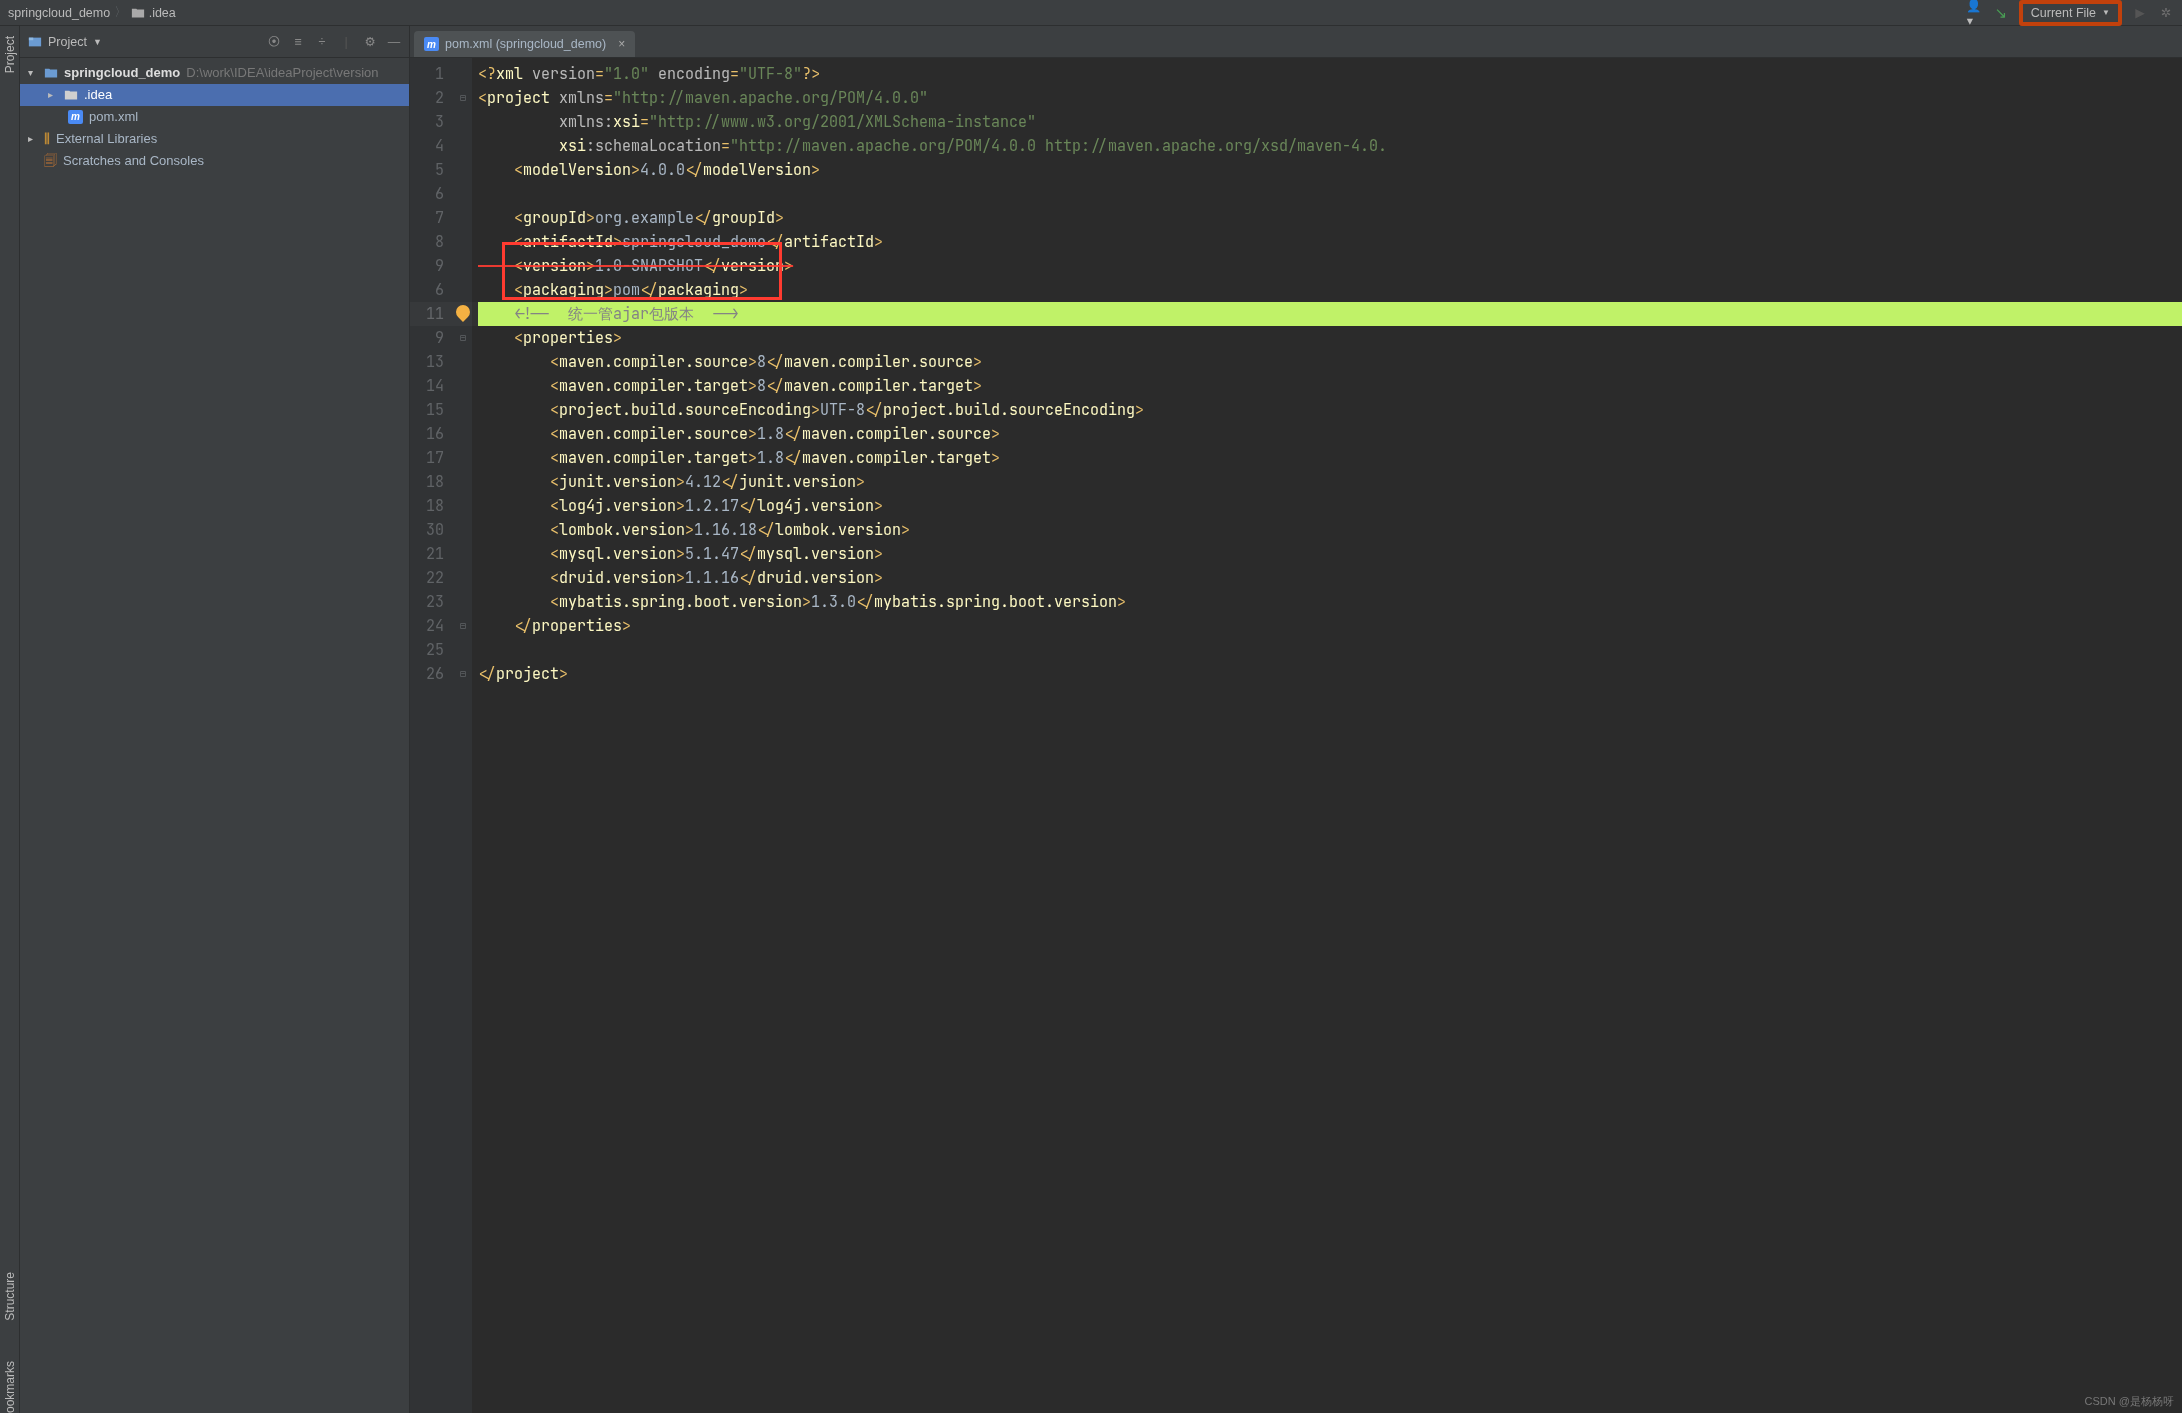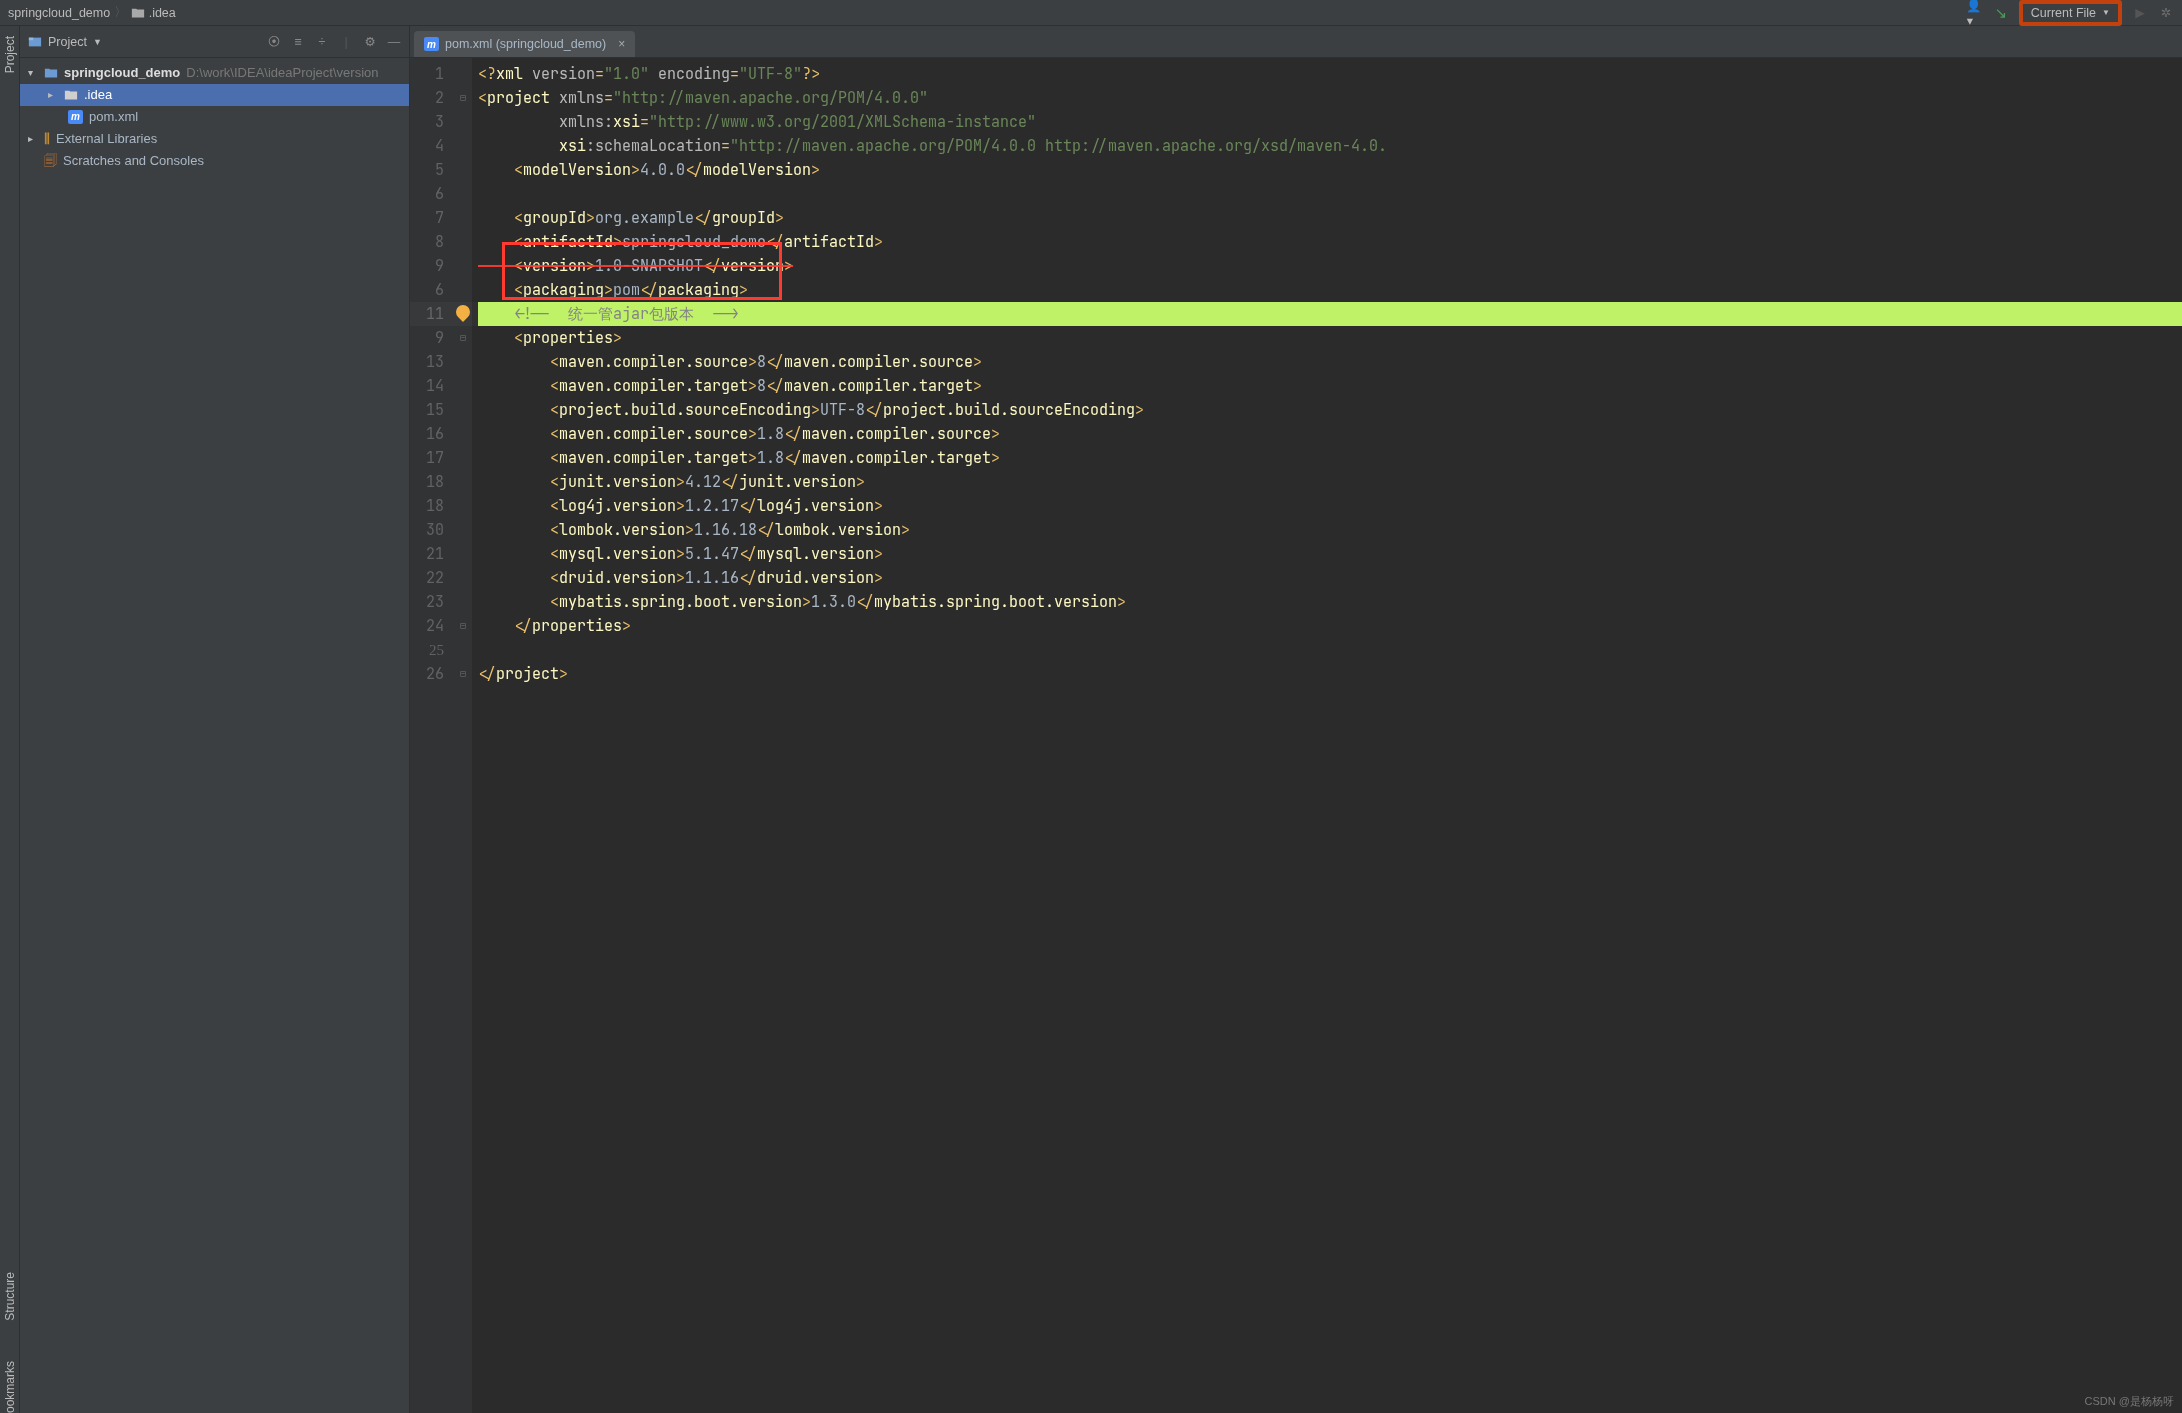--- a/index.html
+++ b/index.html
@@ -185,21 +185,21 @@
             <div style="height: 24px;">15</div>
             <div style="height: 24px;">16</div>
             <div style="height: 24px;">17</div>
             <div style="height: 24px;">18</div>
             <div style="height: 24px;">18</div>
             <div style="height: 24px;">30</div>
             <div style="height: 24px;">21</div>
             <div style="height: 24px;">22</div>
             <div style="height: 24px;">23</div>
             <div style="height: 24px;">24</div>
-            <div style="height: 24px; font-family: Liberation Serif, serif;">25</div>
+            <div style="height: 24px;">25</div>
             <div style="height: 24px;">26</div>
           </div>
         <div class="fold-col" id="foldcol">
             <div></div>
             <div>⊟</div>
             <div></div>
             <div></div>
             <div></div>
             <div></div>
             <div></div>

